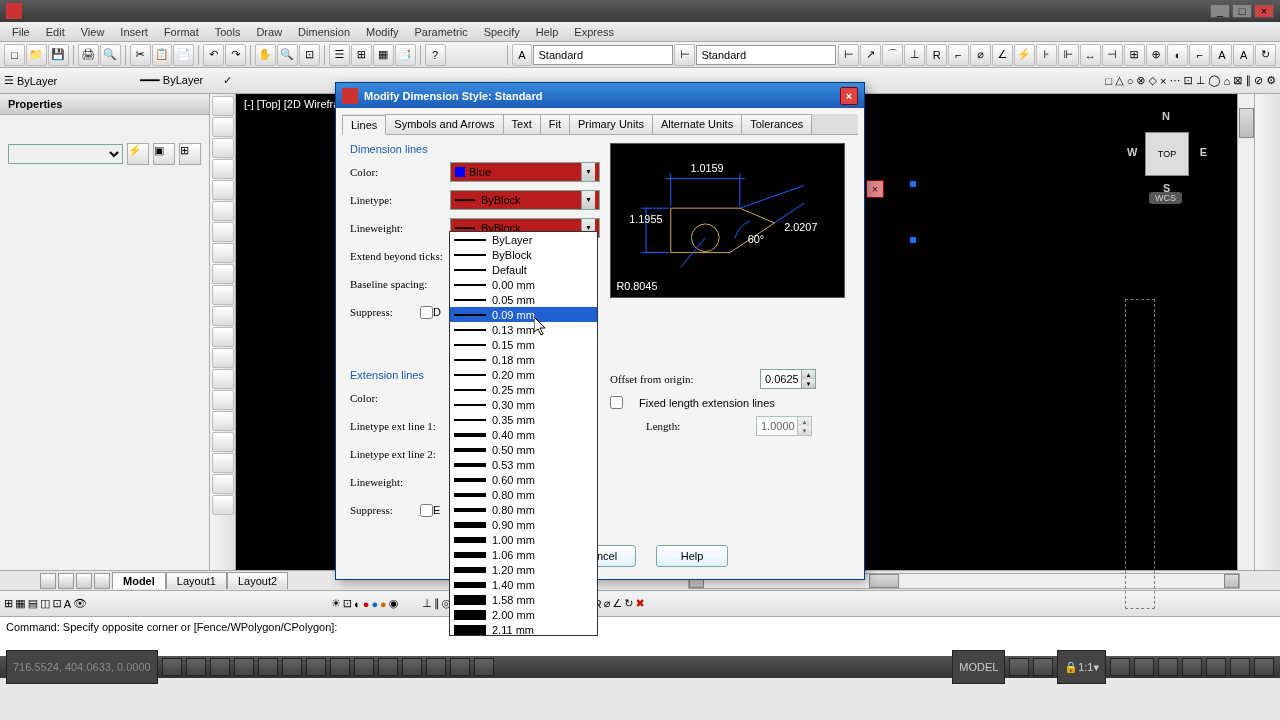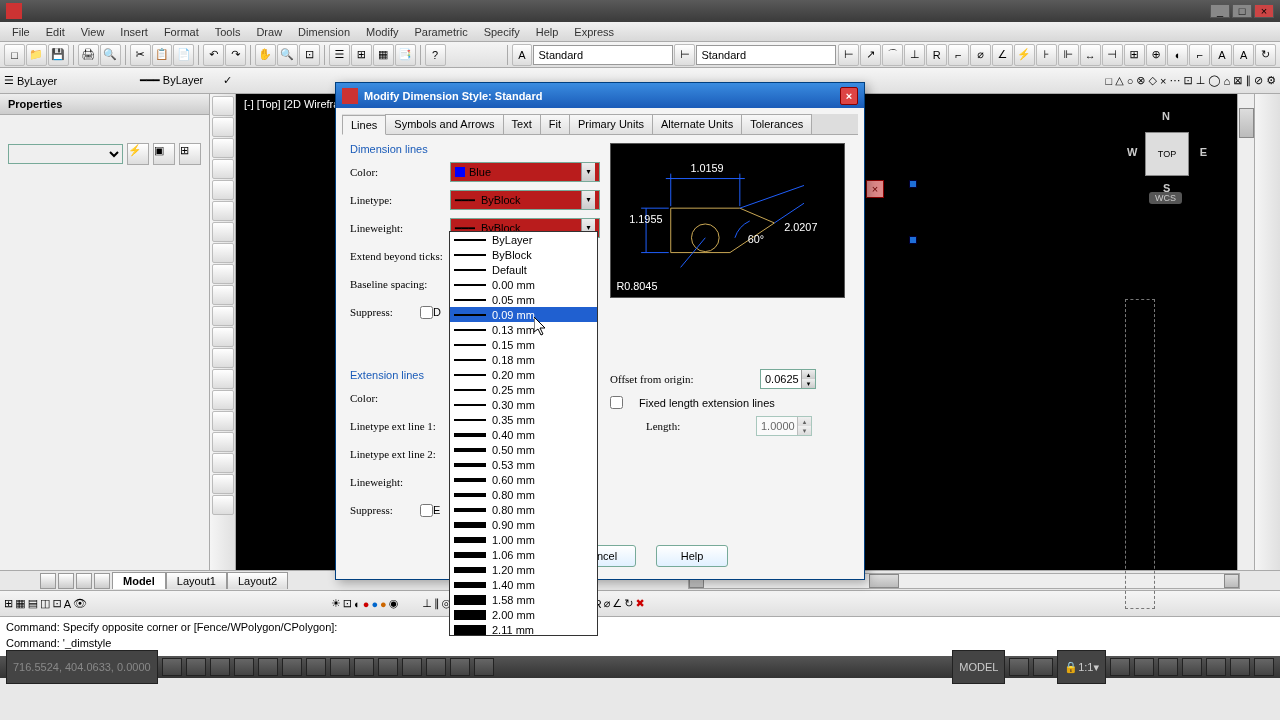--- a/index.html
+++ b/index.html
@@ -360,21 +360,20 @@
   <div class="tbtn">↗</div>
   <div class="tbtn">R</div>
   <div class="tbtn">⌀</div>
   <div class="tbtn">∠</div>
   <div class="tbtn">↻</div>
   <div class="tbtn" style="color:#c00">✖</div>
 </div>
 
 <div class="cmdline">
   <div>Command: Specify opposite corner or [Fence/WPolygon/CPolygon]:</div>
-  <div>Command: '_dimstyle</div>
 </div>
 
 <div class="statusbar">
   <div class="cell" style="min-width:140px;color:#888">716.5524, 404.0633, 0.0000</div>
   <div class="sbtn"></div>
   <div class="sbtn"></div>
   <div class="sbtn"></div>
   <div class="sbtn"></div>
   <div class="sbtn"></div>
   <div class="sbtn"></div>

